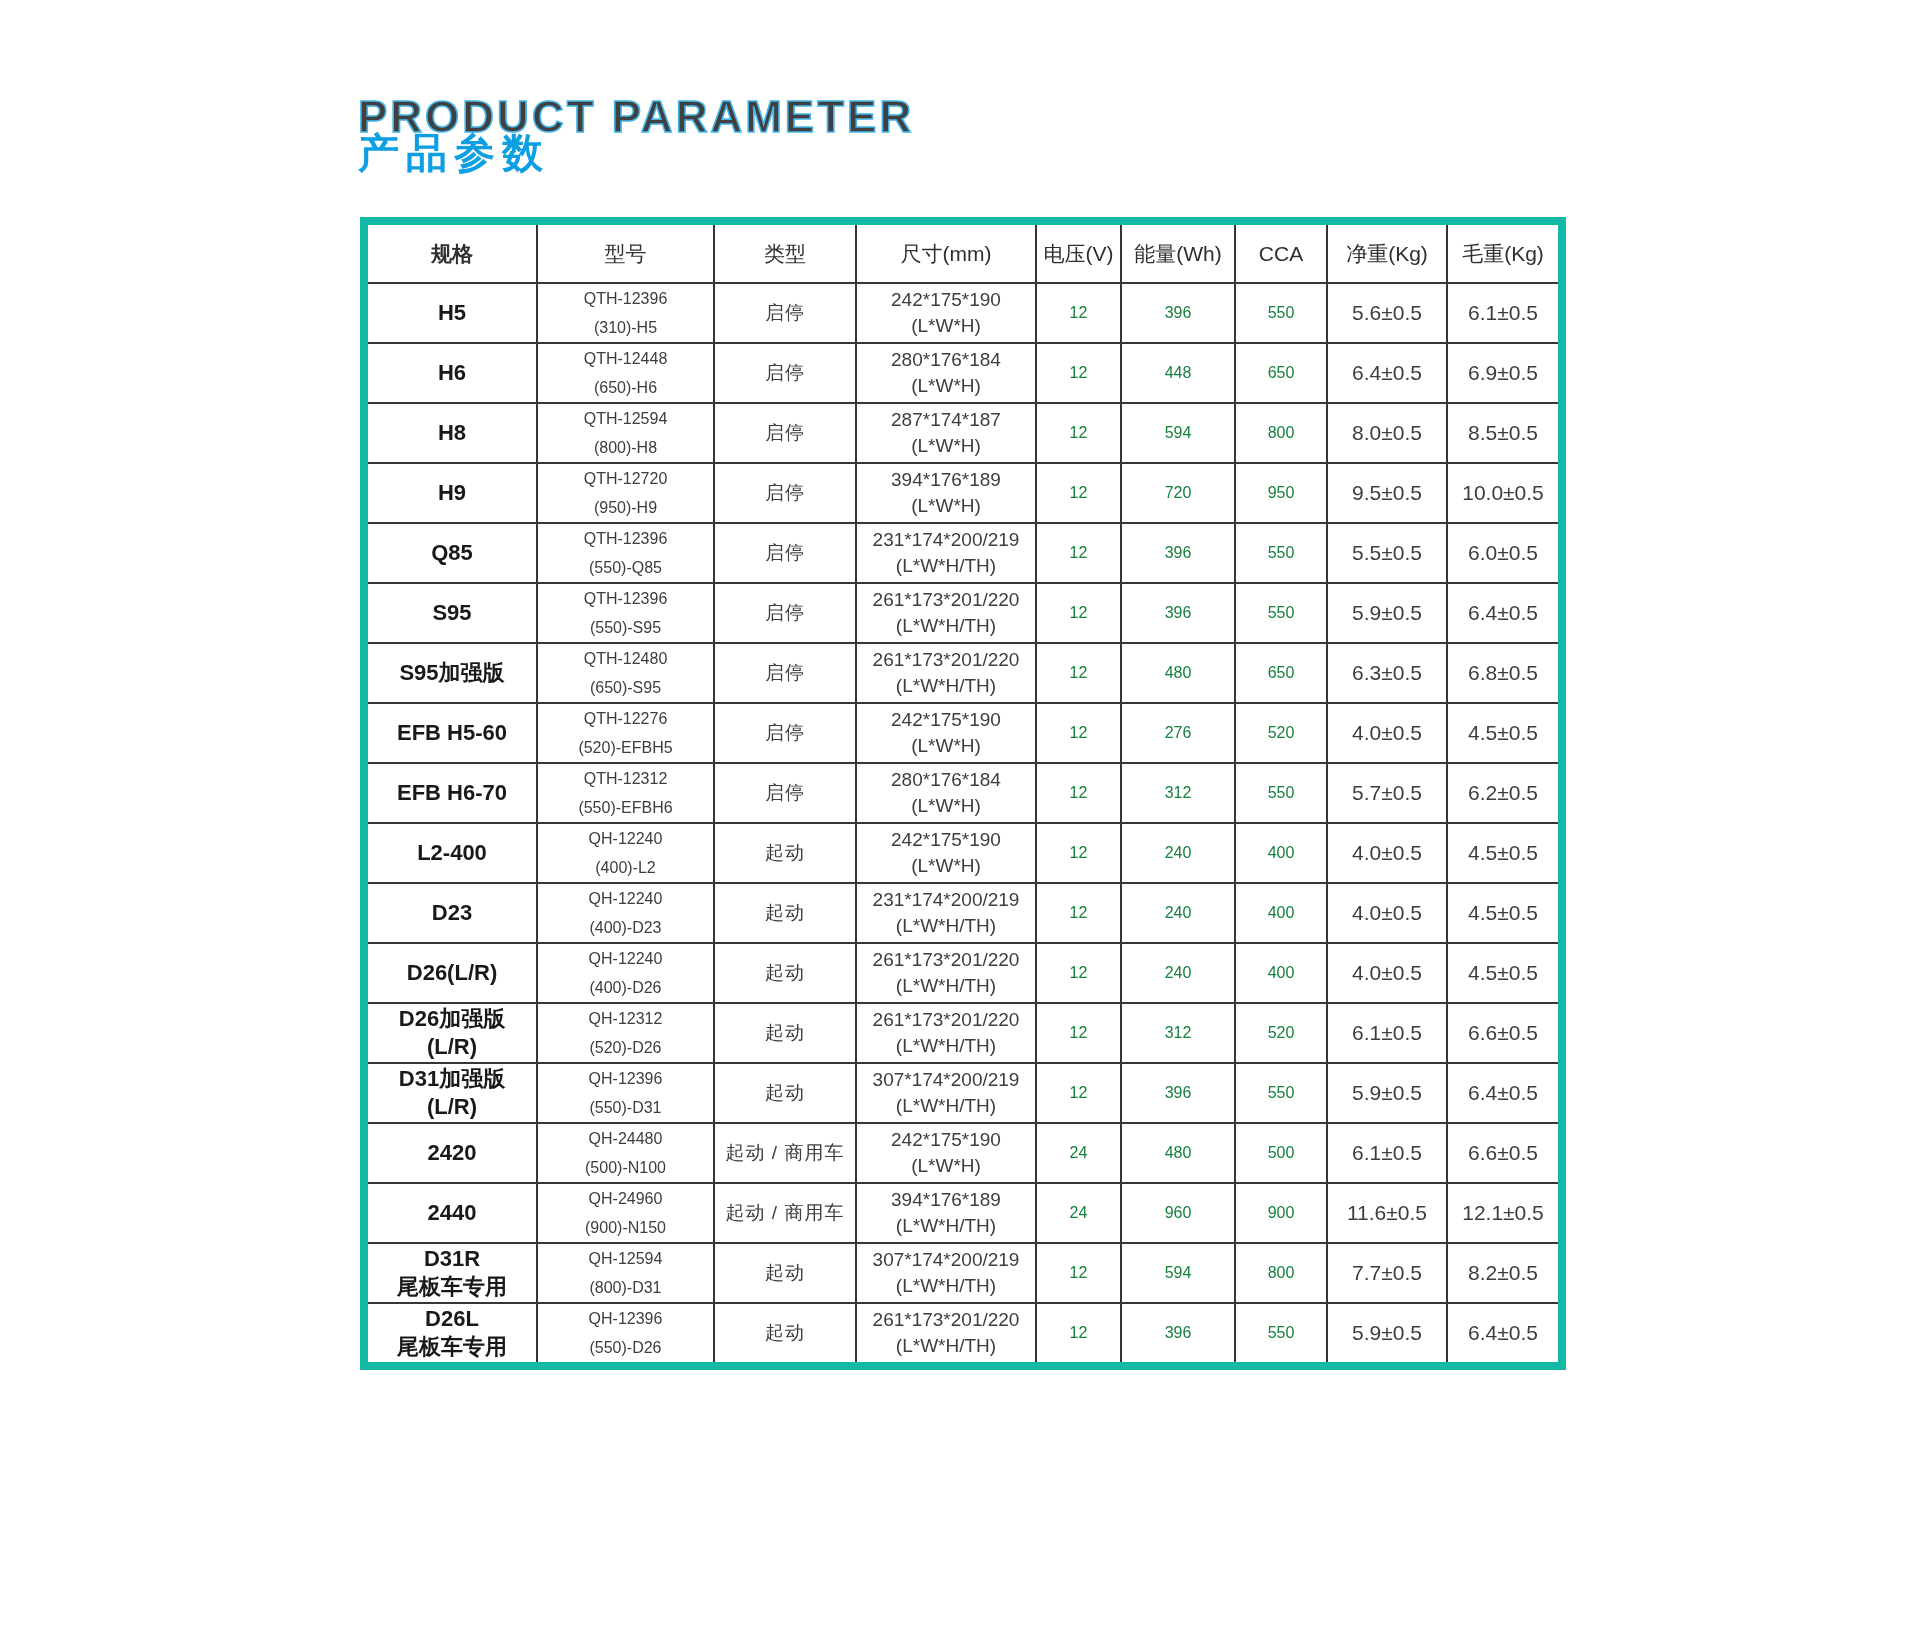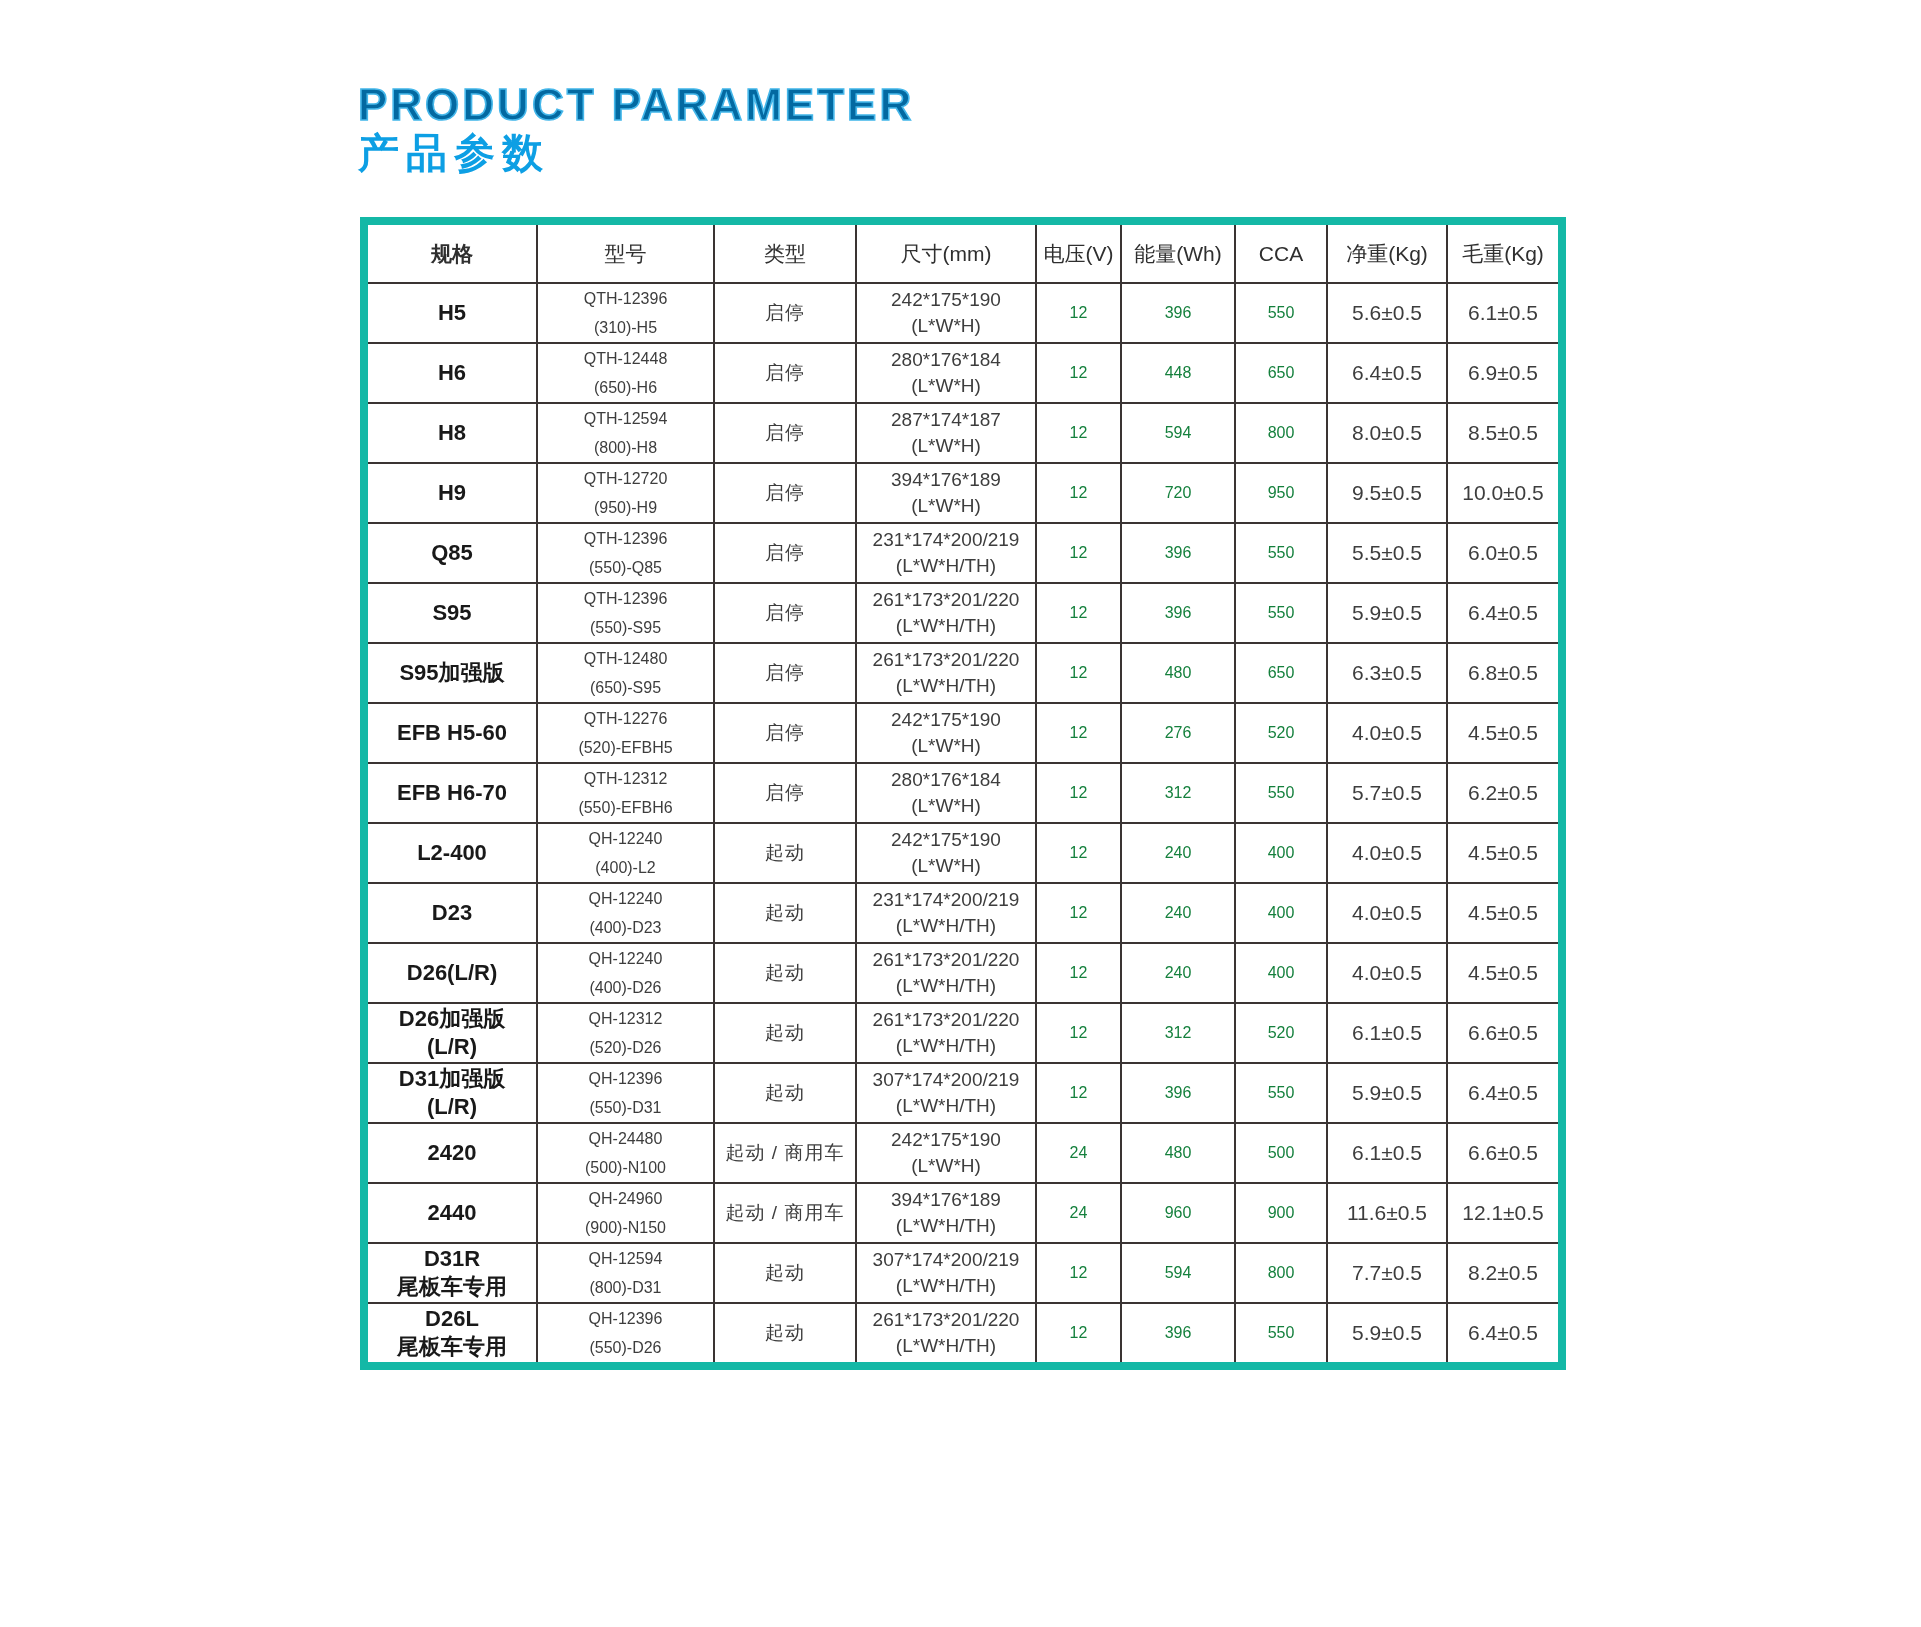--- a/index.html
+++ b/index.html
@@ -4,23 +4,23 @@
 <style>
   html,body{margin:0;padding:0;}
   body{
     width:1921px;height:1627px;
     background:#ffffff;
     font-family:"Liberation Sans","DejaVu Sans",sans-serif;
     position:relative;
     color:#3d3d3d;
   }
   .title-en{
-    position:absolute;left:358px;top:80px;
+    position:absolute;left:358px;top:92px;
     font-size:44px;font-weight:700;letter-spacing:3px;
-    color:#0369a1;
+    color:#404040;
     -webkit-text-stroke:1.6px #45b7ea;
     text-stroke:1.6px #45b7ea;
   }
   .title-cn{
     position:absolute;left:358px;top:126px;
     font-size:41px;font-weight:900;letter-spacing:7px;
     color:#0d9fe4;
   }
   table.params{
     position:absolute;left:360px;top:217px;

